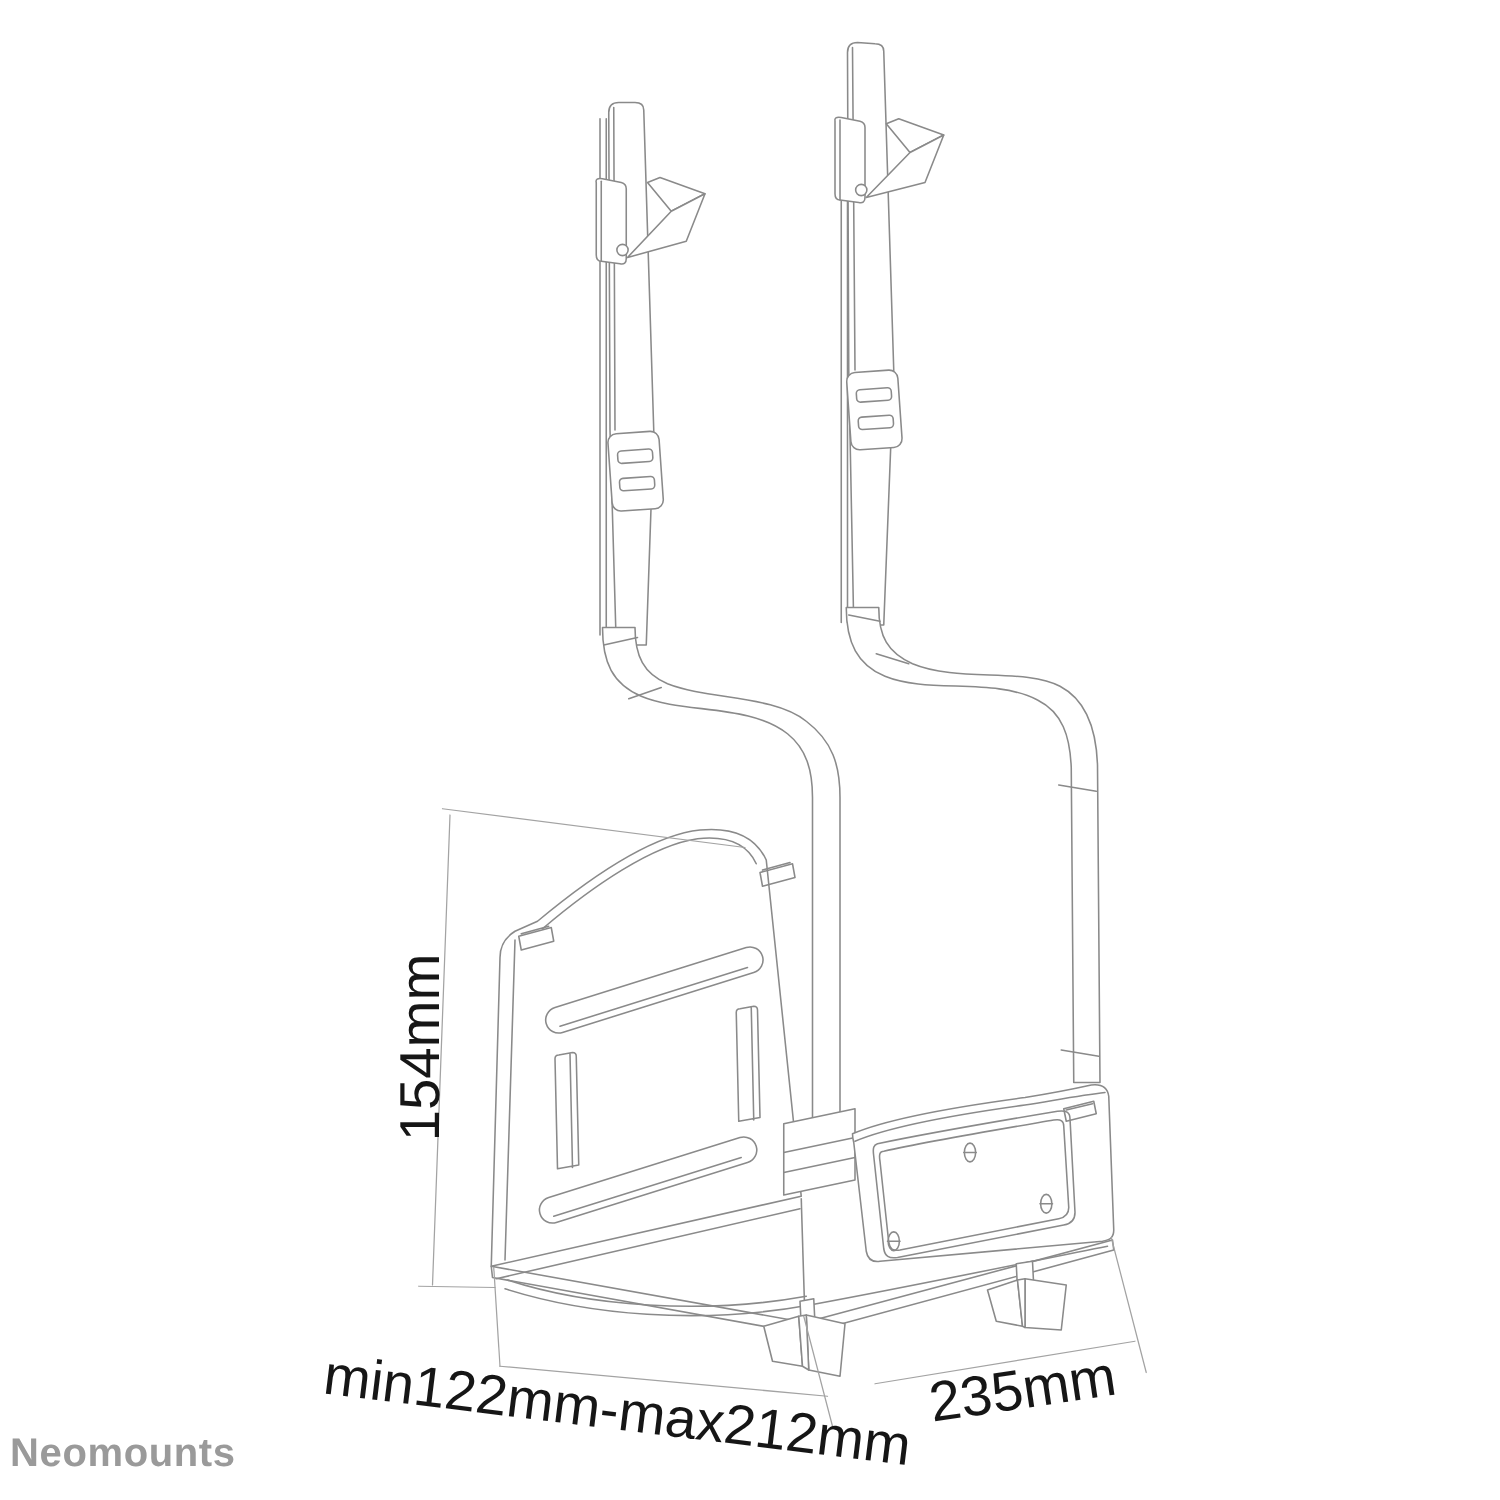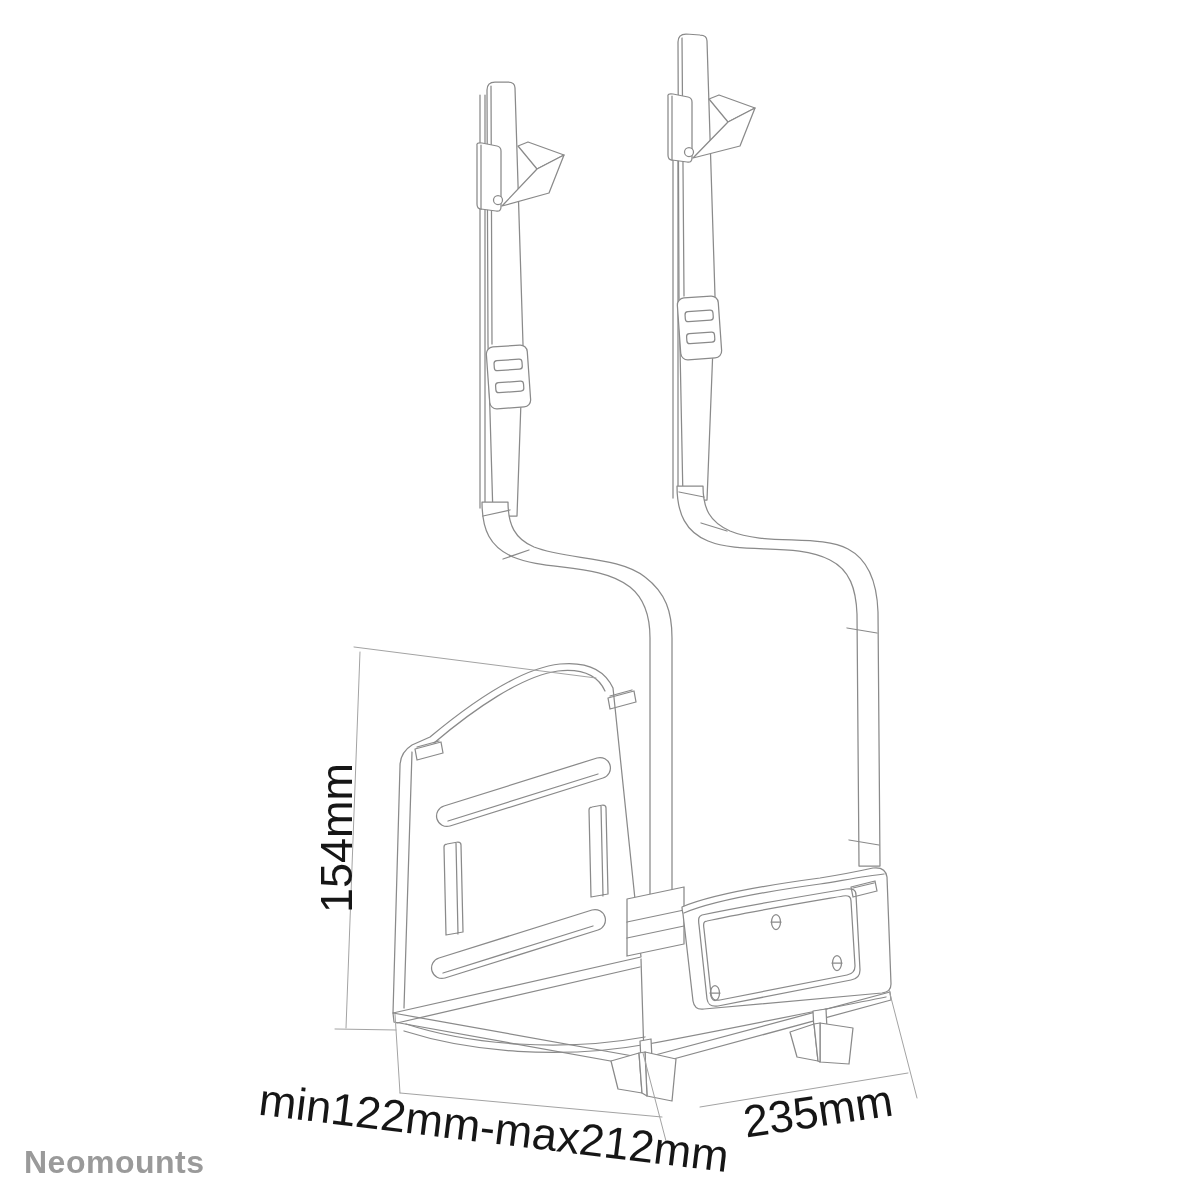--- a/index.html
+++ b/index.html
@@ -7,21 +7,21 @@
          font-family:"Liberation Sans", sans-serif;}
   #stage svg{position:absolute;left:0;top:0;}
   .ln{fill:none;stroke:#8a8a8a;stroke-width:1.25;stroke-linecap:round;stroke-linejoin:round;}
   .fw{fill:#ffffff;stroke:#8a8a8a;stroke-width:1.25;stroke-linecap:round;stroke-linejoin:round;}
   .dim{fill:none;stroke:#a3a3a3;stroke-width:1;stroke-linecap:round;}
   .dim-label{position:absolute;color:#161616;font-size:45px;white-space:nowrap;
              transform:translate(-50%,-50%);line-height:1;}
   .dim-label.rot-up{transform:translate(-50%,-50%) rotate(-90deg);}
   .dim-label.rot-depth{transform:translate(-50%,-50%) rotate(7deg);}
   .dim-label.rot-width{transform:translate(-50%,-50%) rotate(-8.5deg);}
-  #logo{position:absolute;left:24px;top:1146px;font-size:32px;font-weight:600;
+  #logo{position:absolute;left:8px;top:1146px;font-size:32px;font-weight:600;
         letter-spacing:.5px;color:#9a9a9a;line-height:1;}
 </style>
 </head>
 <body>
 
 <div id="stage">
 
 <svg width="1200" height="1200" viewBox="0 0 1200 1200">
 
   <g>

